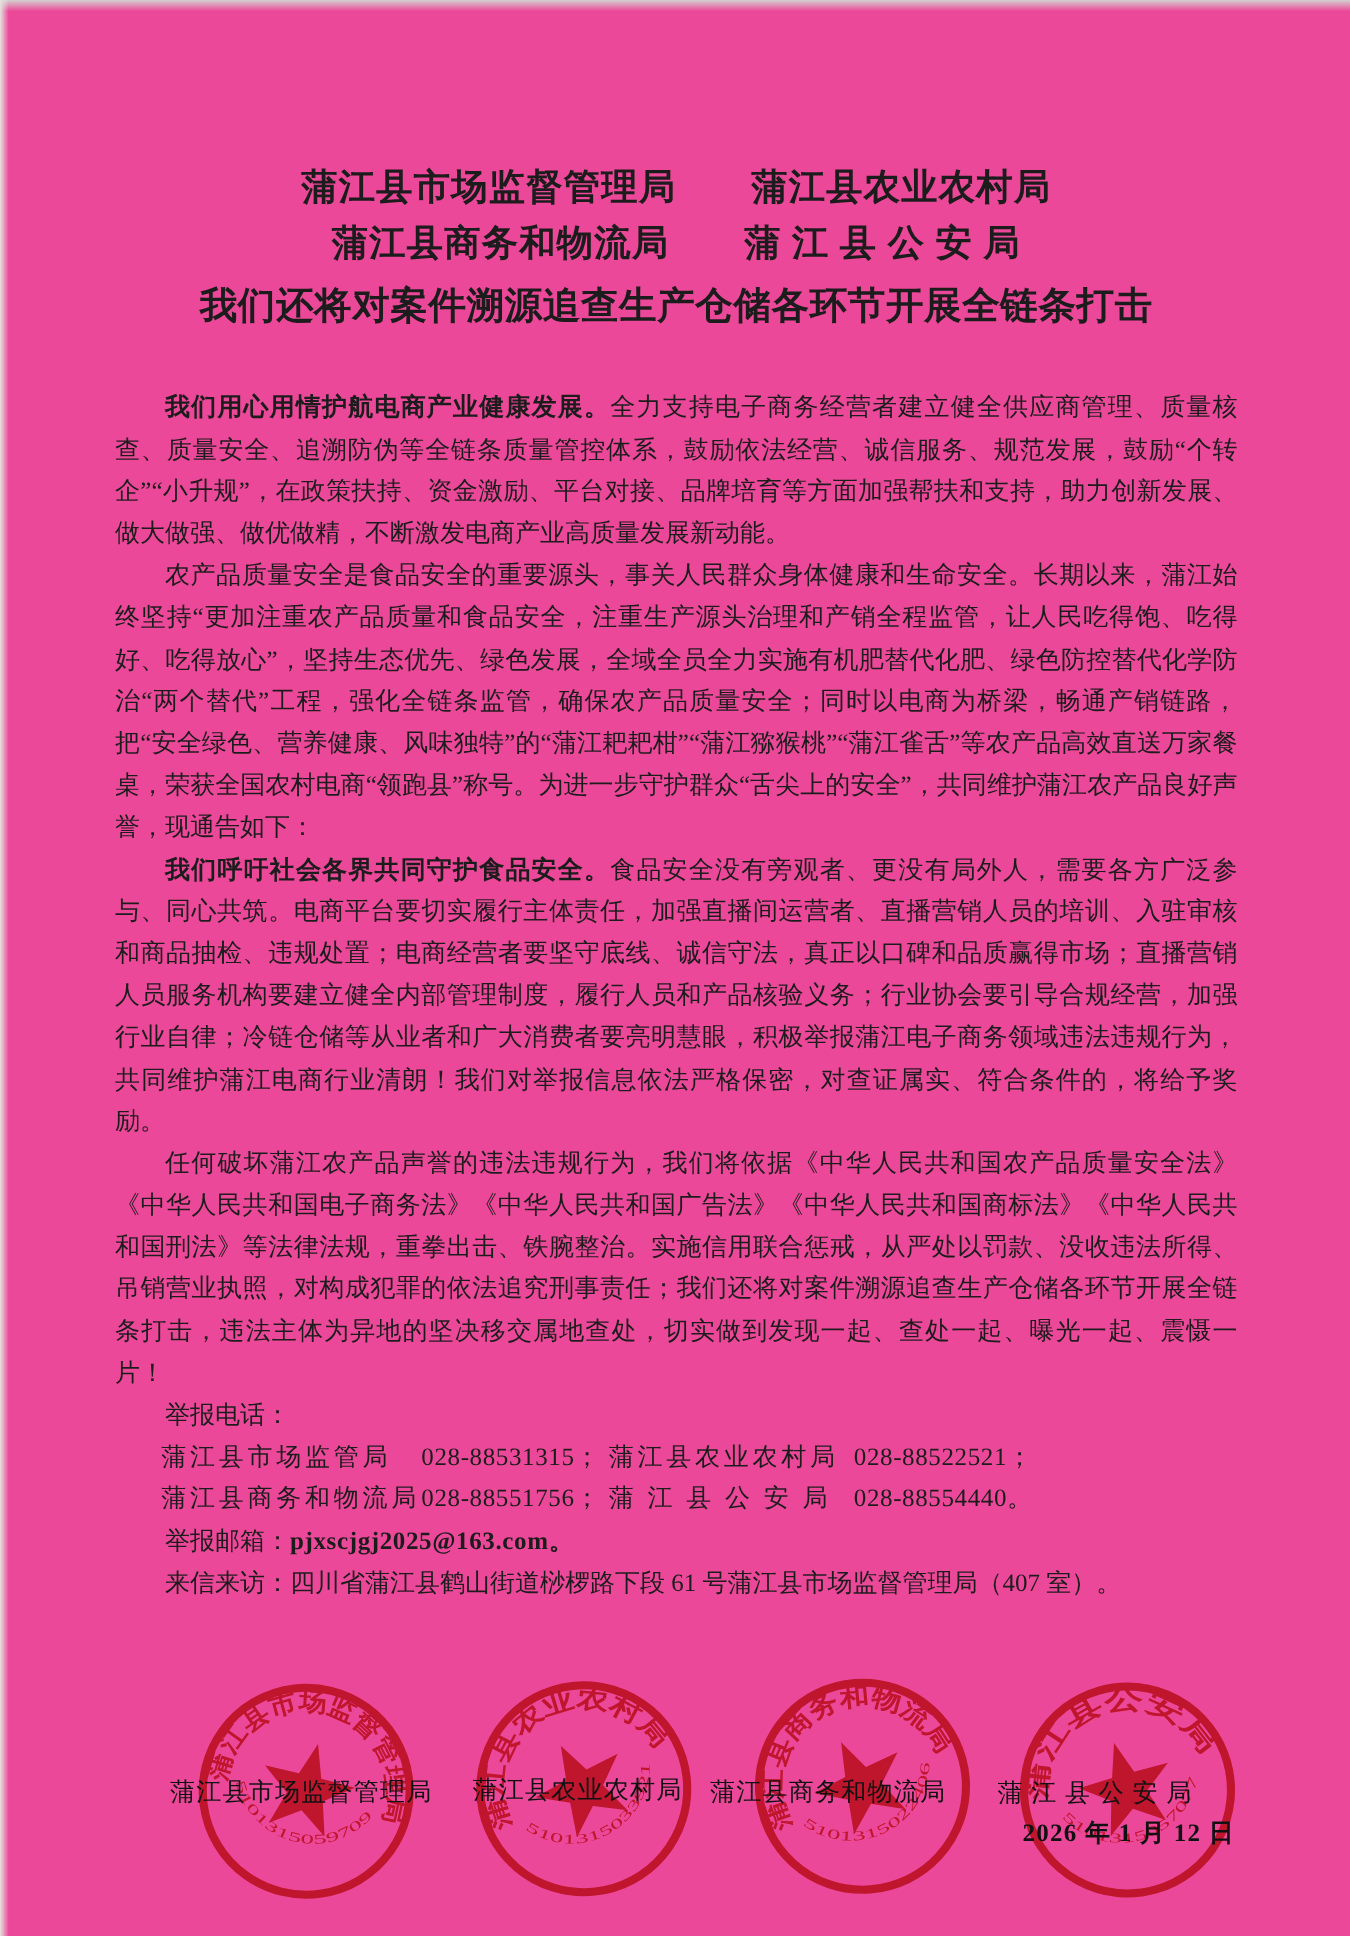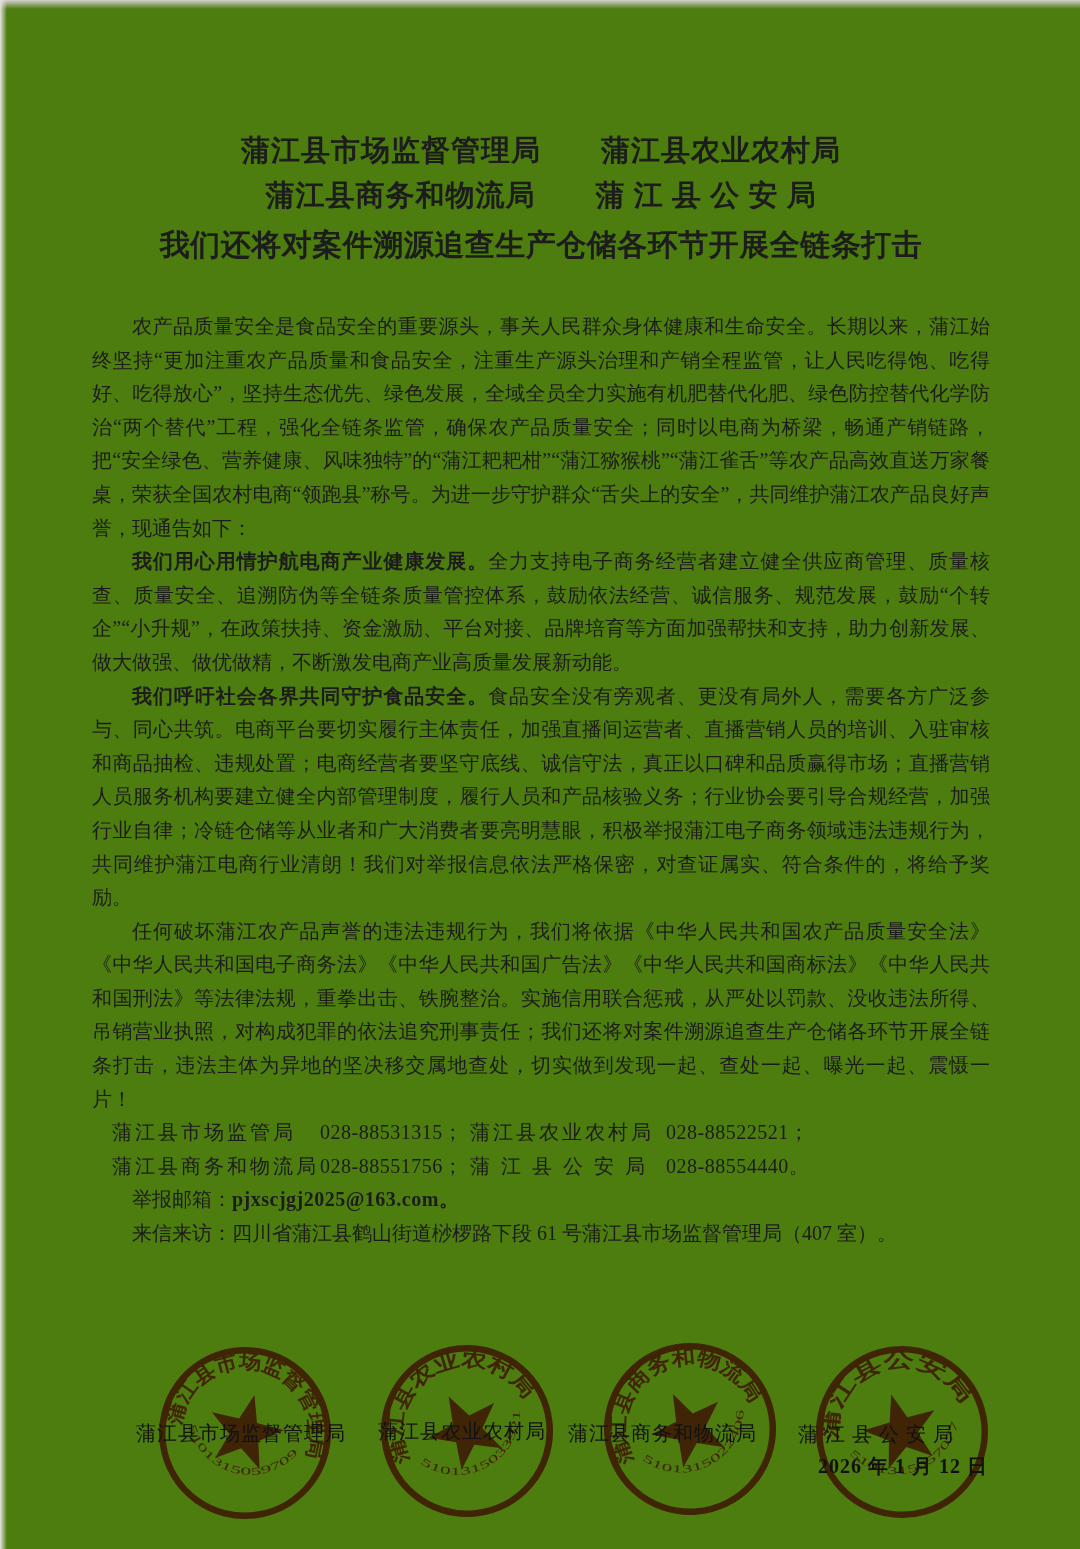--- a/index.html
+++ b/index.html
@@ -1,38 +1,38 @@
 <!DOCTYPE html>
 <html><head>
 <meta charset="utf-8">
 <style>
   html,body{margin:0;padding:0;background:#8a8a8a;}
   .page{
     position:relative;width:1080px;height:1549px;margin:0 auto;
-    background:#4d7c0f;color:#1c1c1c;overflow:hidden;
+    background:#ec4899;color:#1c1c1c;overflow:hidden;
     font-family:"Liberation Serif","DejaVu Serif",serif;
   }
   .page::before{
     content:"";position:absolute;top:0;left:0;right:0;height:9px;
     background:linear-gradient(#d3d1ce,rgba(255,255,255,0));z-index:5;
   }
   .page::after{
     content:"";position:absolute;top:0;bottom:0;left:0;width:7px;
     background:linear-gradient(90deg,#e4e2df,rgba(255,255,255,0));z-index:5;
   }
   .content{position:absolute;left:92px;top:128px;width:898px;}
   .doc-header div{text-align:center;font-weight:700;}
   .agency-line{font-size:29px;line-height:45px;letter-spacing:1px;white-space:pre;}
   .doc-title{font-size:30px;line-height:50px;margin-top:2px;letter-spacing:.5px;}
   .body-text{margin-top:40px;font-size:20px;line-height:33.6px;text-align:justify;}
   .body-text p{margin:0;text-indent:2em;}
   .body-text .lead{font-weight:700;}
   .report{font-size:20px;line-height:33.6px;}
   .indent{padding-left:40px;}
-  .phone-row{display:grid;grid-template-columns:208px 150px 196px auto;margin-left:20px;}
+  .phone-row{display:grid;grid-template-columns:208px 150px 196px auto;margin-left:37px;}
   .pn{letter-spacing:3px;white-space:pre;}
   .pv{font-weight:400;font-family:"Liberation Serif",serif;letter-spacing:.5px;}
   .latin-bold{font-weight:700;letter-spacing:.5px;}
   
   .seal{position:absolute;width:186px;height:186px;mix-blend-mode:multiply;opacity:.93;z-index:2;}
   .seal svg{width:100%;height:100%;}
   .seal-1{left:152px;top:1340px;transform:rotate(14deg);}
   .seal-2{left:374px;top:1338px;transform:rotate(-28deg);}
   .seal-3{left:597px;top:1336px;transform:rotate(-26deg);}
   .seal-4{left:809px;top:1339px;transform:rotate(-16deg);}
@@ -54,27 +54,28 @@
 
 <div class="page">
   <div class="content">
     <div class="doc-header">
       <div class="agency-line">蒲江县市场监督管理局　　蒲江县农业农村局</div>
       <div class="agency-line">蒲江县商务和物流局　　蒲 江 县 公 安 局</div>
       <div class="doc-title">我们还将对案件溯源追查生产仓储各环节开展全链条打击</div>
     </div>
 
     <div class="body-text" id="paragraphs">
+        <p><span class="lead">我们用心用情护航电商产业健康发展。</span><span class="txt">全力支持电子商务经营者建立健全供应商管理、质量核查、质量安全、追溯防伪等全链条质量管控体系，鼓励依法经营、诚信服务、规范发展，鼓励“个转企”“小升规”，在政策扶持、资金激励、平台对接、品牌培育等方面加强帮扶和支持，助力创新发展、做大做强、做优做精，不断激发电商产业高质量发展新动能。</span></p>
         <p><span class="txt">农产品质量安全是食品安全的重要源头，事关人民群众身体健康和生命安全。长期以来，蒲江始终坚持“更加注重农产品质量和食品安全，注重生产源头治理和产销全程监管，让人民吃得饱、吃得好、吃得放心”，坚持生态优先、绿色发展，全域全员全力实施有机肥替代化肥、绿色防控替代化学防治“两个替代”工程，强化全链条监管，确保农产品质量安全；同时以电商为桥梁，畅通产销链路，把“安全绿色、营养健康、风味独特”的“蒲江耙耙柑”“蒲江猕猴桃”“蒲江雀舌”等农产品高效直送万家餐桌，荣获全国农村电商“领跑县”称号。为进一步守护群众“舌尖上的安全”，共同维护蒲江农产品良好声誉，现通告如下：</span></p>
-        <p><span class="lead">我们用心用情护航电商产业健康发展。</span><span class="txt">全力支持电子商务经营者建立健全供应商管理、质量核查、质量安全、追溯防伪等全链条质量管控体系，鼓励依法经营、诚信服务、规范发展，鼓励“个转企”“小升规”，在政策扶持、资金激励、平台对接、品牌培育等方面加强帮扶和支持，助力创新发展、做大做强、做优做精，不断激发电商产业高质量发展新动能。</span></p>
         <p><span class="lead">我们呼吁社会各界共同守护食品安全。</span><span class="txt">食品安全没有旁观者、更没有局外人，需要各方广泛参与、同心共筑。电商平台要切实履行主体责任，加强直播间运营者、直播营销人员的培训、入驻审核和商品抽检、违规处置；电商经营者要坚守底线、诚信守法，真正以口碑和品质赢得市场；直播营销人员服务机构要建立健全内部管理制度，履行人员和产品核验义务；行业协会要引导合规经营，加强行业自律；冷链仓储等从业者和广大消费者要亮明慧眼，积极举报蒲江电子商务领域违法违规行为，共同维护蒲江电商行业清朗！我们对举报信息依法严格保密，对查证属实、符合条件的，将给予奖励。</span></p>
         <p><span class="txt">任何破坏蒲江农产品声誉的违法违规行为，我们将依据《中华人民共和国农产品质量安全法》《中华人民共和国电子商务法》《中华人民共和国广告法》《中华人民共和国商标法》《中华人民共和国刑法》等法律法规，重拳出击、铁腕整治。实施信用联合惩戒，从严处以罚款、没收违法所得、吊销营业执照，对构成犯罪的依法追究刑事责任；我们还将对案件溯源追查生产仓储各环节开展全链条打击，违法主体为异地的坚决移交属地查处，切实做到发现一起、查处一起、曝光一起、震慑一片！</span></p>
       </div>
 
     <div class="report">
+      <div class="indent">举报电话：</div>
       <div id="phone-rows">
           <div class="phone-row">
             <span class="pn">蒲江县市场监管局</span>
             <span class="pv">028-88531315；</span>
             <span class="pn">蒲江县农业农村局</span>
             <span class="pv">028-88522521；</span>
           </div>
           <div class="phone-row">
             <span class="pn">蒲江县商务和物流局</span>
             <span class="pv">028-88551756；</span>

